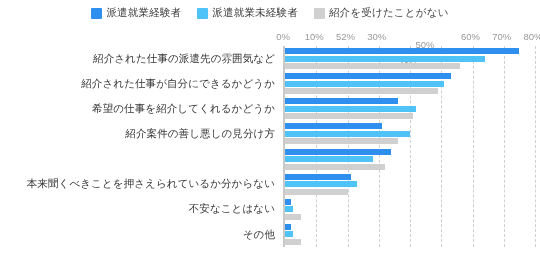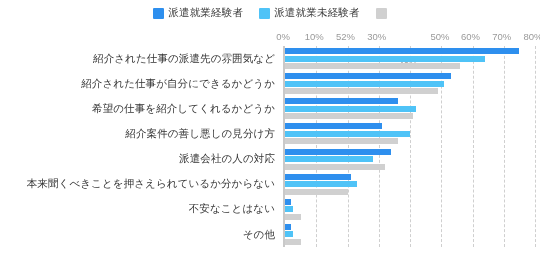--- a/index.html
+++ b/index.html
@@ -140,30 +140,31 @@
       <div class="legend-item">
         <span class="legend-swatch" style="background: rgb(46, 143, 238);"></span>
         <span class="legend-label">派遣就業経験者</span>
       </div>
       <div class="legend-item">
         <span class="legend-swatch" style="background: rgb(79, 195, 247);"></span>
         <span class="legend-label">派遣就業未経験者</span>
       </div>
       <div class="legend-item">
         <span class="legend-swatch" style="background: rgb(208, 208, 208);"></span>
+        <span class="legend-label">紹介を受けたことがない</span>
       </div>
     </div>
 
   <div class="axis-labels" id="axis-labels">
       <span class="axis-tick-label" style="left: 0px;">0%</span>
       <span class="axis-tick-label" style="left: 31.25px;">10%</span>
       <span class="axis-tick-label" style="left: 62.5px;">52%</span>
       <span class="axis-tick-label" style="left: 93.75px; text-align: right;">30%</span>
       <span class="axis-tick-label" style="left: 125px; margin-top: 28px;">40%</span>
-      <span class="axis-tick-label" style="left: 157px;">50%</span>
+      <span class="axis-tick-label" style="left: 142px; margin-top: 8px;">50%</span>
       <span class="axis-tick-label" style="left: 187.5px;">60%</span>
       <span class="axis-tick-label" style="left: 218.75px;">70%</span>
       <span class="axis-tick-label" style="left: 250px;">80%</span>
     </div>
 
   <div class="plot">
     <div id="gridlines">
         <div class="gridline" style="left: 31.25px;"></div>
         <div class="gridline" style="left: 62.5px;"></div>
         <div class="gridline" style="left: 93.75px;"></div>
@@ -215,19 +216,18 @@
           <div class="bar" title="紹介を受けたことがない: 5%" style="width: 15.625px; background: rgb(208, 208, 208);"></div>
         </div>
       </div>
   </div>
 
   <div class="cat-labels" id="cat-labels">
       <div class="cat-label" style="top: 0px; height: 25.125px; text-align: center;">紹介された仕事の派遣先の雰囲気など</div>
       <div class="cat-label" style="top: 25.125px; height: 25.125px;">紹介された仕事が自分にできるかどうか</div>
       <div class="cat-label" style="top: 50.25px; height: 25.125px;">希望の仕事を紹介してくれるかどうか</div>
       <div class="cat-label" style="top: 75.375px; height: 25.125px;">紹介案件の善し悪しの見分け方</div>
-      <div class="cat-label" style="top: 100.5px; height: 25.125px;">派遣会社の人の対応</div>
       <div class="cat-label" style="top: 125.625px; height: 25.125px;">本来聞くべきことを押さえられているか分からない</div>
       <div class="cat-label" style="top: 150.75px; height: 25.125px;">不安なことはない</div>
       <div class="cat-label" style="top: 176px; height: 25.125px;">その他</div>
     </div>
 
 </div>
 
 </body></html>

